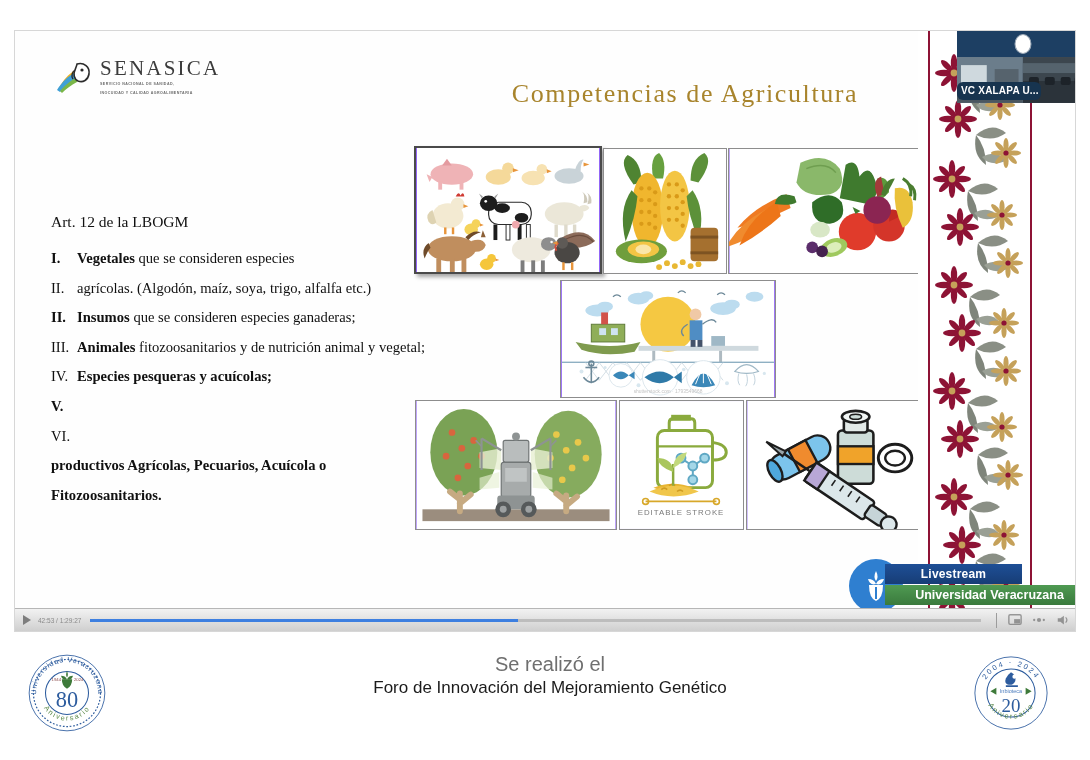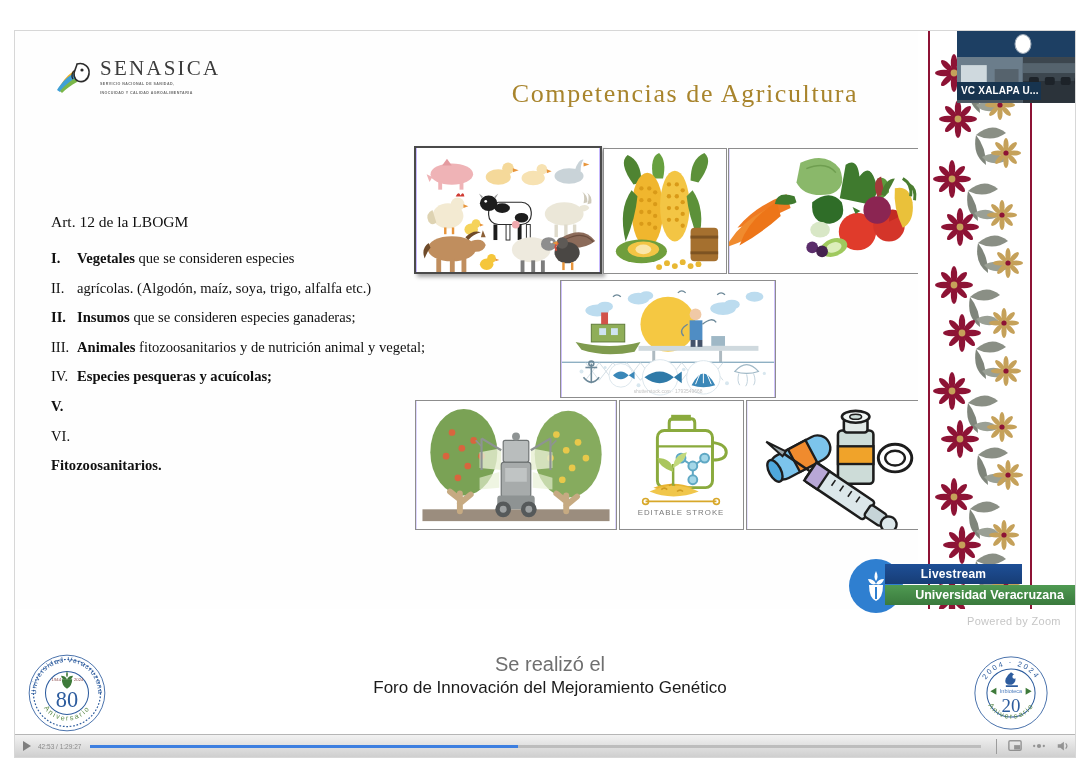--- a/index.html
+++ b/index.html
@@ -11,21 +11,21 @@
     font-family: "Liberation Sans", sans-serif;
     overflow: hidden;
   }
 
   #root { position: relative; width: 1090px; height: 760px; background: #fff; }
 
   
   .player {
     position: absolute;
     left: 14px; top: 30px;
-    width: 1062px; height: 728px;
+    width: 1062px; height: 602px;
     background: #fff;
     border: 1px solid #d7d7d7;
     overflow: hidden;
   }
 
   
   .slide {
     position: absolute; left: 0; top: 0;
     width: 903px; height: 578px;
     background: #fefefe;
@@ -67,21 +67,21 @@
     display: flex; white-space: nowrap;
   }
   .li .num { width: 26px; flex: 0 0 26px; font-weight: bold; }
   .li .num.light { font-weight: normal; }
   .li b { font-weight: bold; }
   .li.cont { display: block; margin-left: 0; }
 
   
   .mosaic { position: absolute; left: 399px; top: 115px; width: 510px; height: 385px; }
   .cell {
-    position: absolute; background: #c4b5fd;
+    position: absolute; background: #8b5cf6;
     border: 1px solid #8d8d8d; overflow: hidden;
   }
   .cell.shadowed { box-shadow: 3px 3px 4px rgba(0,0,0,.35); border:2px solid #4a4a4a;}
   .cell svg { display: block; width: 100%; height: 100%; }
 
   
   .decor-strip {
     position: absolute; left: 903px; top: 0;
     width: 159px; height: 578px;
     background: #ffffff; overflow: hidden;
@@ -214,20 +214,21 @@
         <div class="li">
             <span class="num light">IV.</span>
             <span><b>Especies pesqueras y acuícolas;</b><span></span></span>
           </div>
         <div class="li">
             <span class="num">V.</span>
           </div>
         <div class="li">
             <span class="num light">VI.</span>
           </div>
+        <div class="li cont"><b>productivos Agrícolas, Pecuarios, Acuícola o</b></div>
         <div class="li cont"><b>Fitozoosanitarios.</b></div>
       </div>
 
       <div class="mosaic">
 
         <div class="cell shadowed" style="left:0; top:0; width:188px; height:128px;">
           <svg viewBox="0 0 188 128">
             <rect width="188" height="128" fill="#fff"></rect>
 
             <ellipse cx="36" cy="27" rx="22" ry="11" fill="#efb3b6"></ellipse>
@@ -691,21 +692,21 @@
             <g fill="#1d2329">
               <rect x="6" y="20" width="10" height="8" rx="2"></rect>
                 <rect x="22" y="20" width="10" height="8" rx="2"></rect>
               <rect x="38" y="20" width="10" height="8" rx="2"></rect>
                 <rect x="52" y="20" width="10" height="8" rx="2"></rect>
             </g>
             <rect x="0" y="6" width="66" height="10" fill="#55636d"></rect>
           </svg>
         </div>
       </div>
-      <div class="cam-label" style="left:942px; top:51px;">VC XALAPA U...</div>
+      <div class="cam-label" style="left:942px; top:51px;border-radius:6px;">VC XALAPA U...</div>
 
       <div class="ls-wrap">
         <div class="ls-logo">
           <svg width="38" height="38" viewBox="0 0 38 38">
             <path d="M19 4 q3 6 0 10 q-3 -4 0 -10z" fill="#fff"></path>
             <path d="M11 12 q6 0 8 5 q-6 2 -8 -5z" fill="#fff"></path>
             <path d="M27 12 q-6 0 -8 5 q6 2 8 -5z" fill="#fff"></path>
             <path d="M12 18 l14 0 q0 13 -7 16 q-7 -3 -7 -16z" fill="#fff"></path>
             <path d="M19 20 l0 12" stroke="#2f7fd0" stroke-width="2" fill="none"></path>
           </svg>

